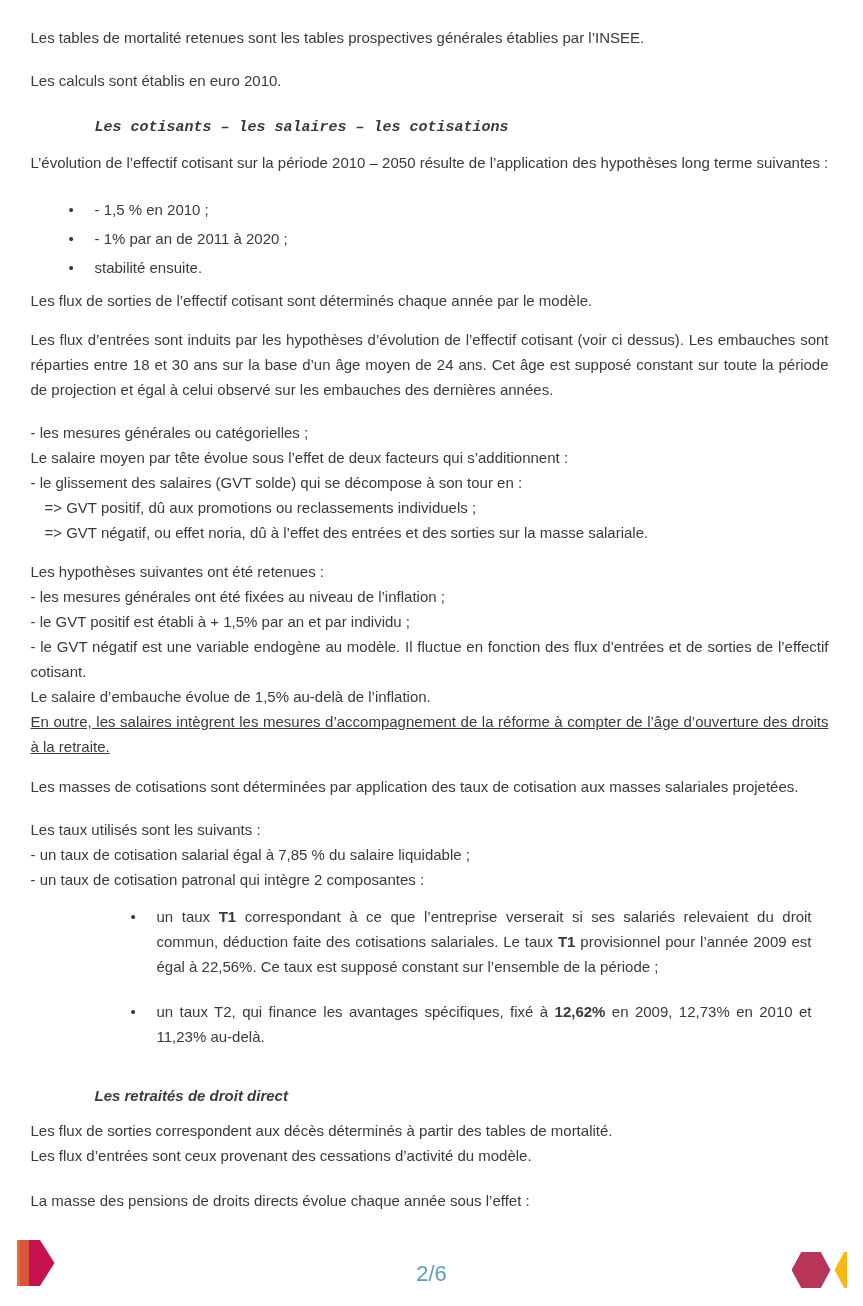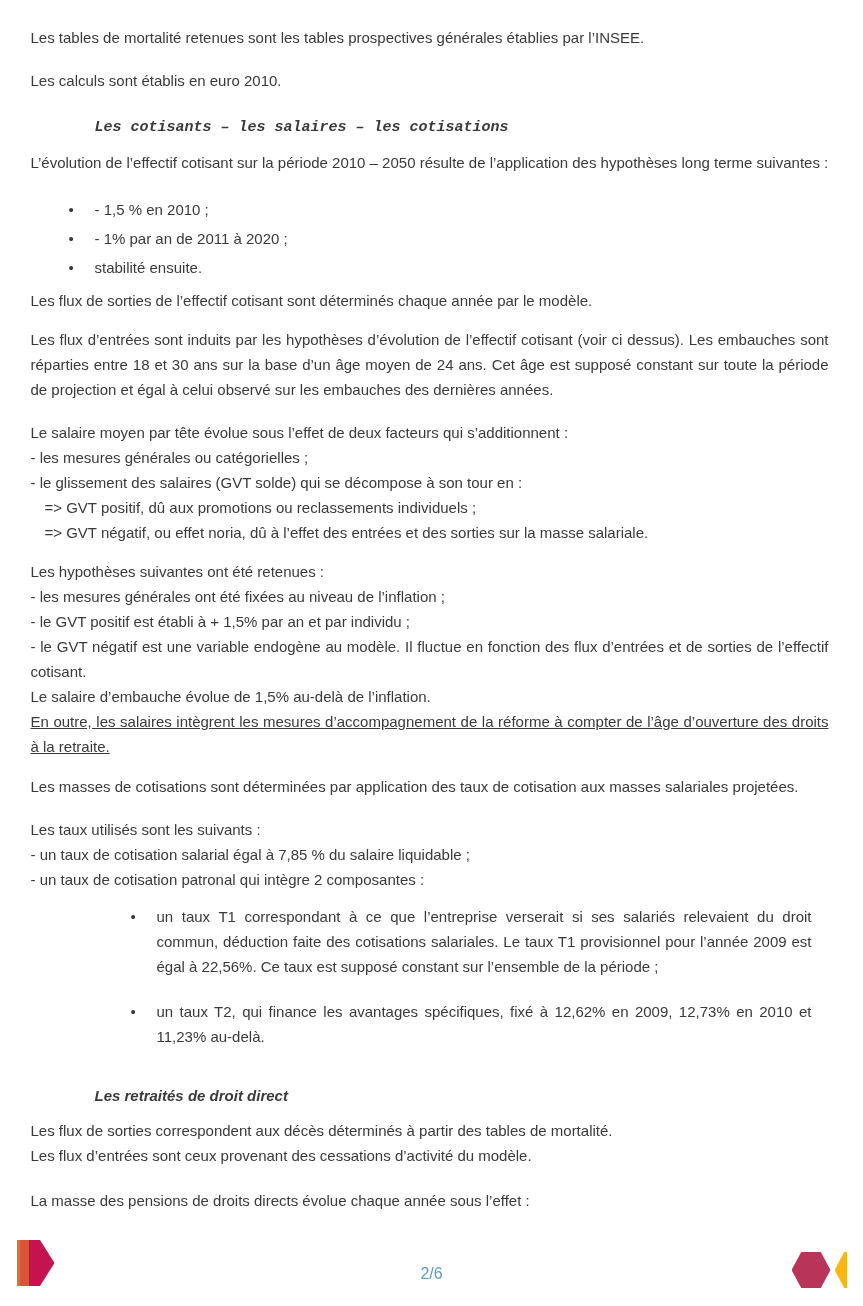--- a/index.html
+++ b/index.html
@@ -38,37 +38,37 @@
   .ulist{margin-left:38px;}
   .ulist .li{display:flex;line-height:29px;}
   .ulist .dot{width:26px;flex:none;}
   .dot::before{content:"\2022";}
 
   .tbullet{display:flex;margin-left:100px;margin-right:17px;}
   .tbullet .dot{width:26px;flex:none;}
   .tbullet .txt{flex:1;text-align:justify;}
 
   .indent1{padding-left:14px;}
-  b{font-weight:normal;}
+  b{font-weight:bold;}
 
   
   .footer-hex-left{
     position:absolute;left:-20px;top:1240px;width:58px;height:46px;
     clip-path:polygon(25% 0,75% 0,100% 50%,75% 100%,25% 100%,0 50%);
     background:linear-gradient(90deg,#e1702c 0 40%,#d8543a 40% 55%,#c5134f 55% 100%);
   }
   .hex{
     position:absolute;top:1252px;width:39px;height:36px;
     clip-path:polygon(0 50%,25% 0,75% 0,100% 50%,75% 100%,25% 100%);
   }
   .hex-crimson{left:775px;background:#b83459;}
   .hex-yellow{left:818px;background:#fbb615;}
   .page-num{
     position:absolute;top:1263px;left:0;right:0;
-    text-align:center;font-size:16px;line-height:22px;color:#5e9cc5;
+    text-align:center;font-size:22px;line-height:22px;color:#5e9cc5;
   }
 </style>
 </head>
 <body>
 
 <div class="page">
   <div class="content">
 
     <div class="b-intro1">Les tables de mortalité retenues sont les tables prospectives générales établies par l’INSEE.</div>
 
@@ -91,22 +91,22 @@
         <span class="dot"></span>
         <span>stabilité ensuite.</span>
       </div>
     </div>
 
     <div class="b-fluxsorties">Les flux de sorties de l’effectif cotisant sont déterminés chaque année par le modèle.</div>
 
     <div class="just b-fluxentrees">Les flux d’entrées sont induits par les hypothèses d’évolution de l’effectif cotisant (voir ci dessus). Les embauches sont réparties entre 18 et 30 ans sur la base d’un âge moyen de 24 ans. Cet âge est supposé constant sur toute la période de projection et égal à celui observé sur les embauches des dernières années.</div>
 
     <div class="b-salaire">
+      <div>- les mesures générales ou catégorielles ;</div>
       <div>Le salaire moyen par tête évolue sous l’effet de deux facteurs qui s’additionnent :</div>
-      <div>- les mesures générales ou catégorielles ;</div>
       <div>- le glissement des salaires (GVT solde) qui se décompose à son tour en :</div>
       <div class="indent1">=&gt; GVT positif, dû aux promotions ou reclassements individuels ;</div>
       <div class="indent1">=&gt; GVT négatif, ou effet noria, dû à l’effet des entrées et des sorties sur la masse salariale.</div>
     </div>
 
     <div class="b-hypotheses">
       <div>Les hypothèses suivantes ont été retenues :</div>
       <div>- les mesures générales ont été fixées au niveau de l’inflation ;</div>
       <div>- le GVT positif est établi à + 1,5% par an et par individu ;</div>
       <div class="just">- le GVT négatif est une variable endogène au modèle. Il fluctue en fonction des flux d’entrées et de sorties de l’effectif cotisant.</div>

